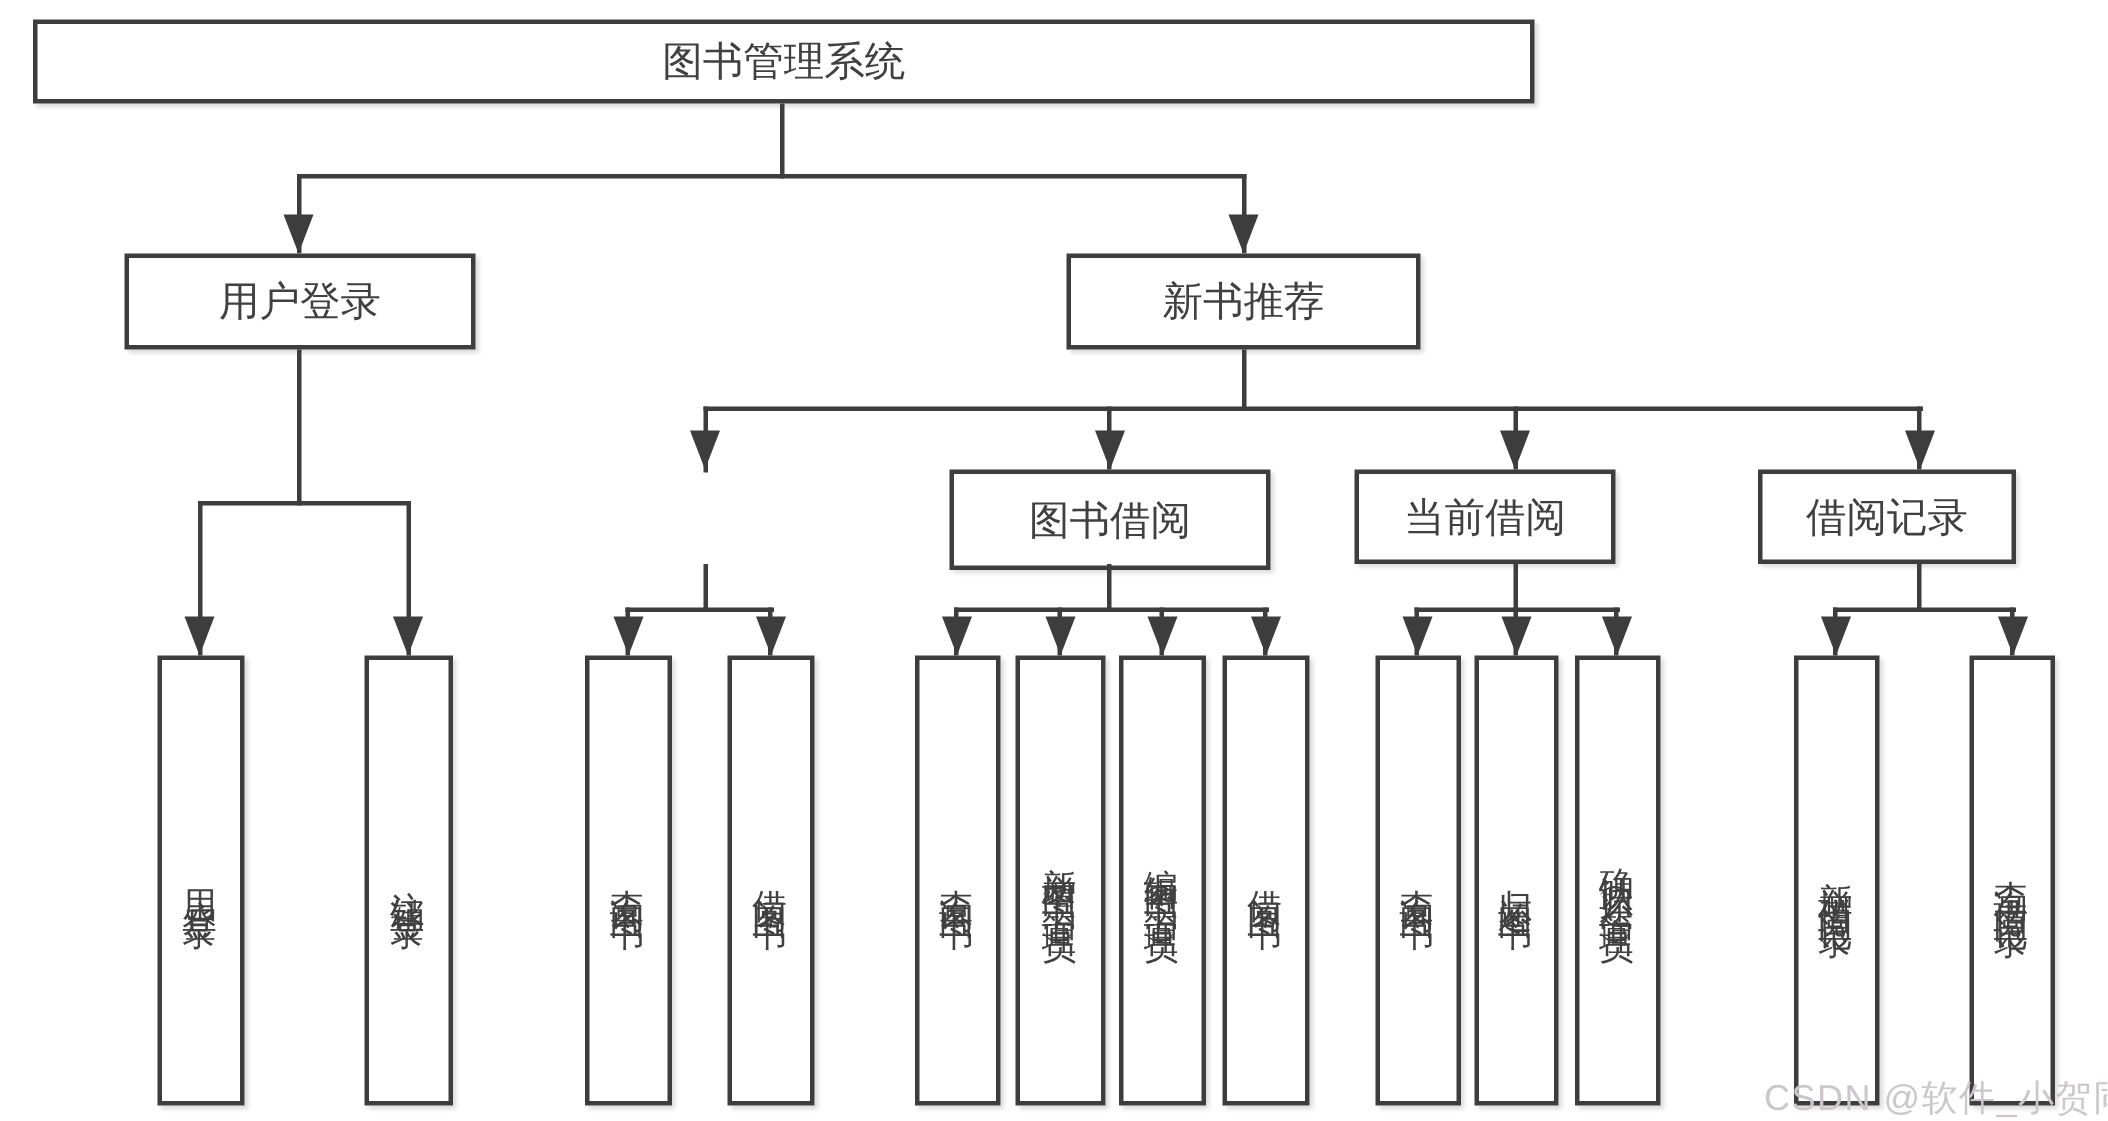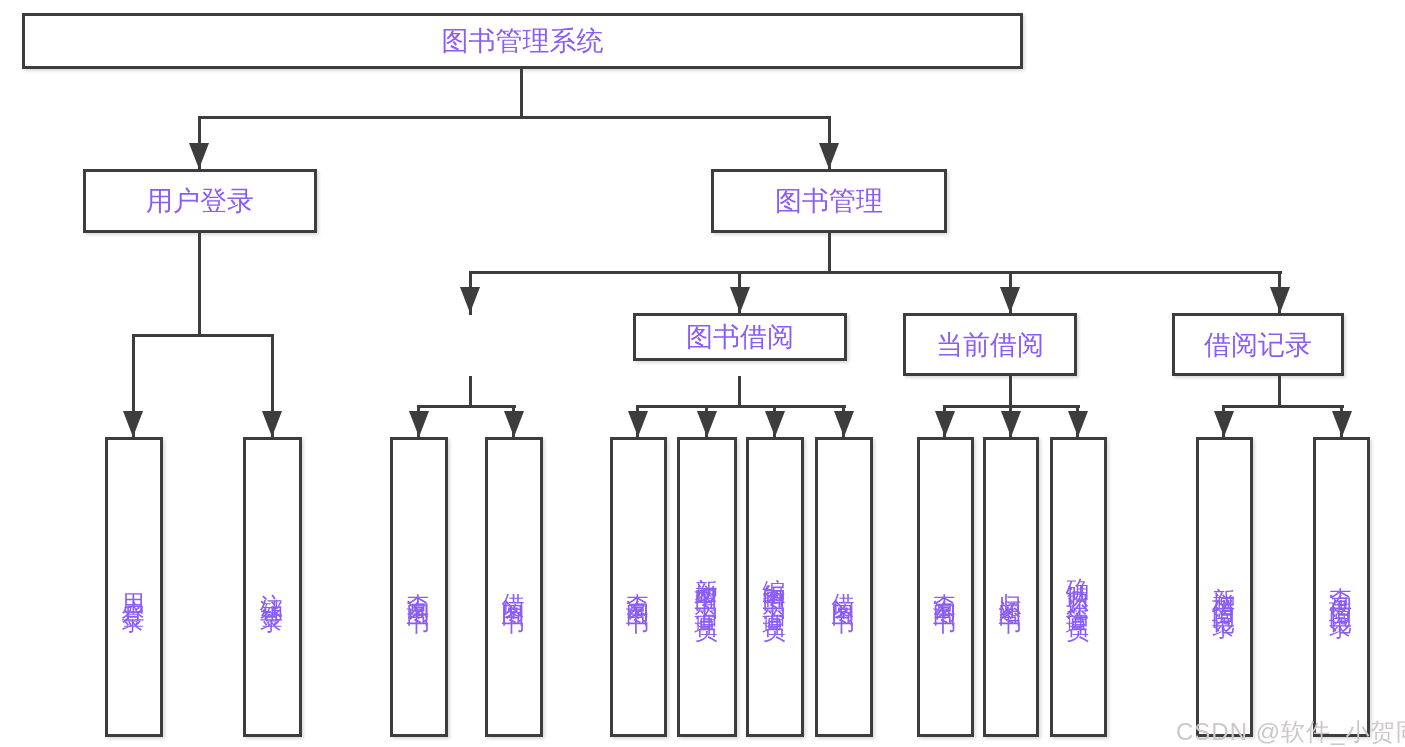--- a/index.html
+++ b/index.html
@@ -13,21 +13,21 @@
   }
   .box {
     position: absolute;
     box-sizing: border-box;
     border: 3px solid #3d3d3d;
     background: #ffffff;
     display: flex;
     align-items: center;
     justify-content: center;
     font-size: 27px;
-    color: #8b5cf6;
+    color: #404040;
     box-shadow: 2px 2px 3px rgba(0,0,0,0.14);
     white-space: nowrap;
   }
   .vbox {
     writing-mode: vertical-rl;
     text-orientation: mixed;
     font-size: 23px;
     letter-spacing: 6px;
     white-space: normal;
   }
@@ -58,41 +58,41 @@
   <div class="box" style="left:22px; top:13px; width:1001px; height:56px;">图书管理系统</div>
 
   <div class="vline" style="left:520px; top:69px; width:3px; height:50px;"></div>
   <div class="hline" style="left:198px; top:116px; width:633px; height:3px;"></div>
   <div class="vline" style="left:198px; top:116px; width:3px; height:53px;"></div>
   <div class="arrowhead" style="left:189px; top:143px;"></div>
   <div class="vline" style="left:828px; top:116px; width:3px; height:53px;"></div>
   <div class="arrowhead" style="left:819px; top:143px;"></div>
 
   <div class="box" style="left:83px; top:169px; width:234px; height:64px;">用户登录</div>
-  <div class="box" style="left:711px; top:169px; width:236px; height:64px;">图书管理</div>
+  <div class="box" style="left:711px; top:169px; width:236px; height:64px;">新书推荐</div>
 
   <div class="vline" style="left:198px; top:233px; width:3px; height:104px;"></div>
   <div class="hline" style="left:132px; top:334px; width:142px; height:3px;"></div>
   <div class="vline" style="left:132px; top:334px; width:3px; height:104px;"></div>
   <div class="arrowhead" style="left:123px; top:411px;"></div>
   <div class="vline" style="left:271px; top:334px; width:3px; height:104px;"></div>
   <div class="arrowhead" style="left:262px; top:411px;"></div>
 
   <div class="vline" style="left:828px; top:233px; width:3px; height:41px;"></div>
   <div class="hline" style="left:469px; top:271px; width:813px; height:3px;"></div>
   <div class="vline" style="left:469px; top:271px; width:3px; height:44px;"></div>
   <div class="arrowhead" style="left:460px; top:287px;"></div>
   <div class="vline" style="left:738px; top:271px; width:3px; height:44px;"></div>
   <div class="arrowhead" style="left:730px; top:287px;"></div>
   <div class="vline" style="left:1009px; top:271px; width:3px; height:44px;"></div>
   <div class="arrowhead" style="left:1000px; top:287px;"></div>
   <div class="vline" style="left:1278px; top:271px; width:3px; height:44px;"></div>
   <div class="arrowhead" style="left:1270px; top:287px;"></div>
 
-  <div class="box" style="left:633px; top:313px; width:214px; height:48px;">图书借阅</div>
+  <div class="box" style="left:633px; top:313px; width:214px; height:67px;">图书借阅</div>
   <div class="box" style="left:903px; top:313px; width:174px; height:63px;">当前借阅</div>
   <div class="box" style="left:1172px; top:313px; width:172px; height:63px;">借阅记录</div>
 
   <div class="vline" style="left:469px; top:376px; width:3px; height:32px;"></div>
   <div class="hline" style="left:417px; top:405px; width:99px; height:3px;"></div>
   <div class="vline" style="left:417px; top:405px; width:3px; height:34px;"></div>
   <div class="arrowhead" style="left:409px; top:411px;"></div>
   <div class="vline" style="left:512px; top:405px; width:3px; height:34px;"></div>
   <div class="arrowhead" style="left:504px; top:411px;"></div>
 

